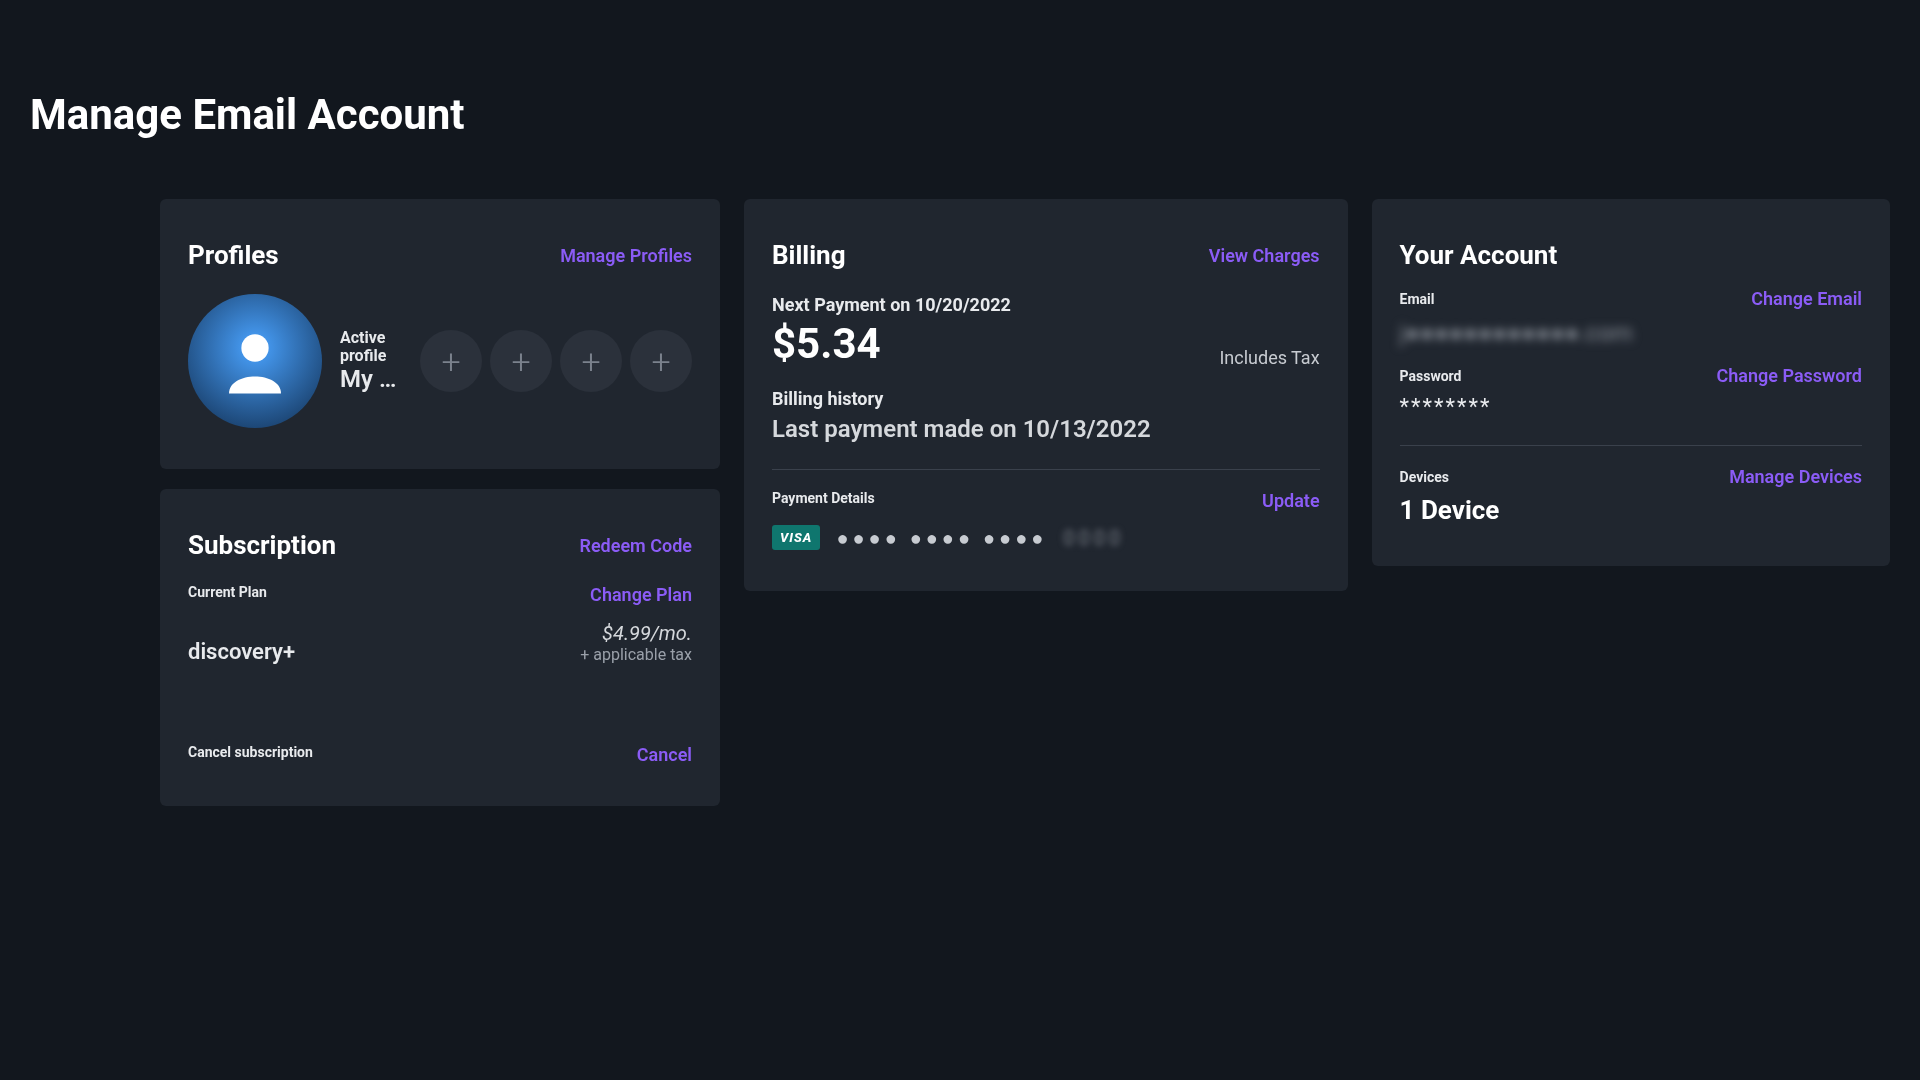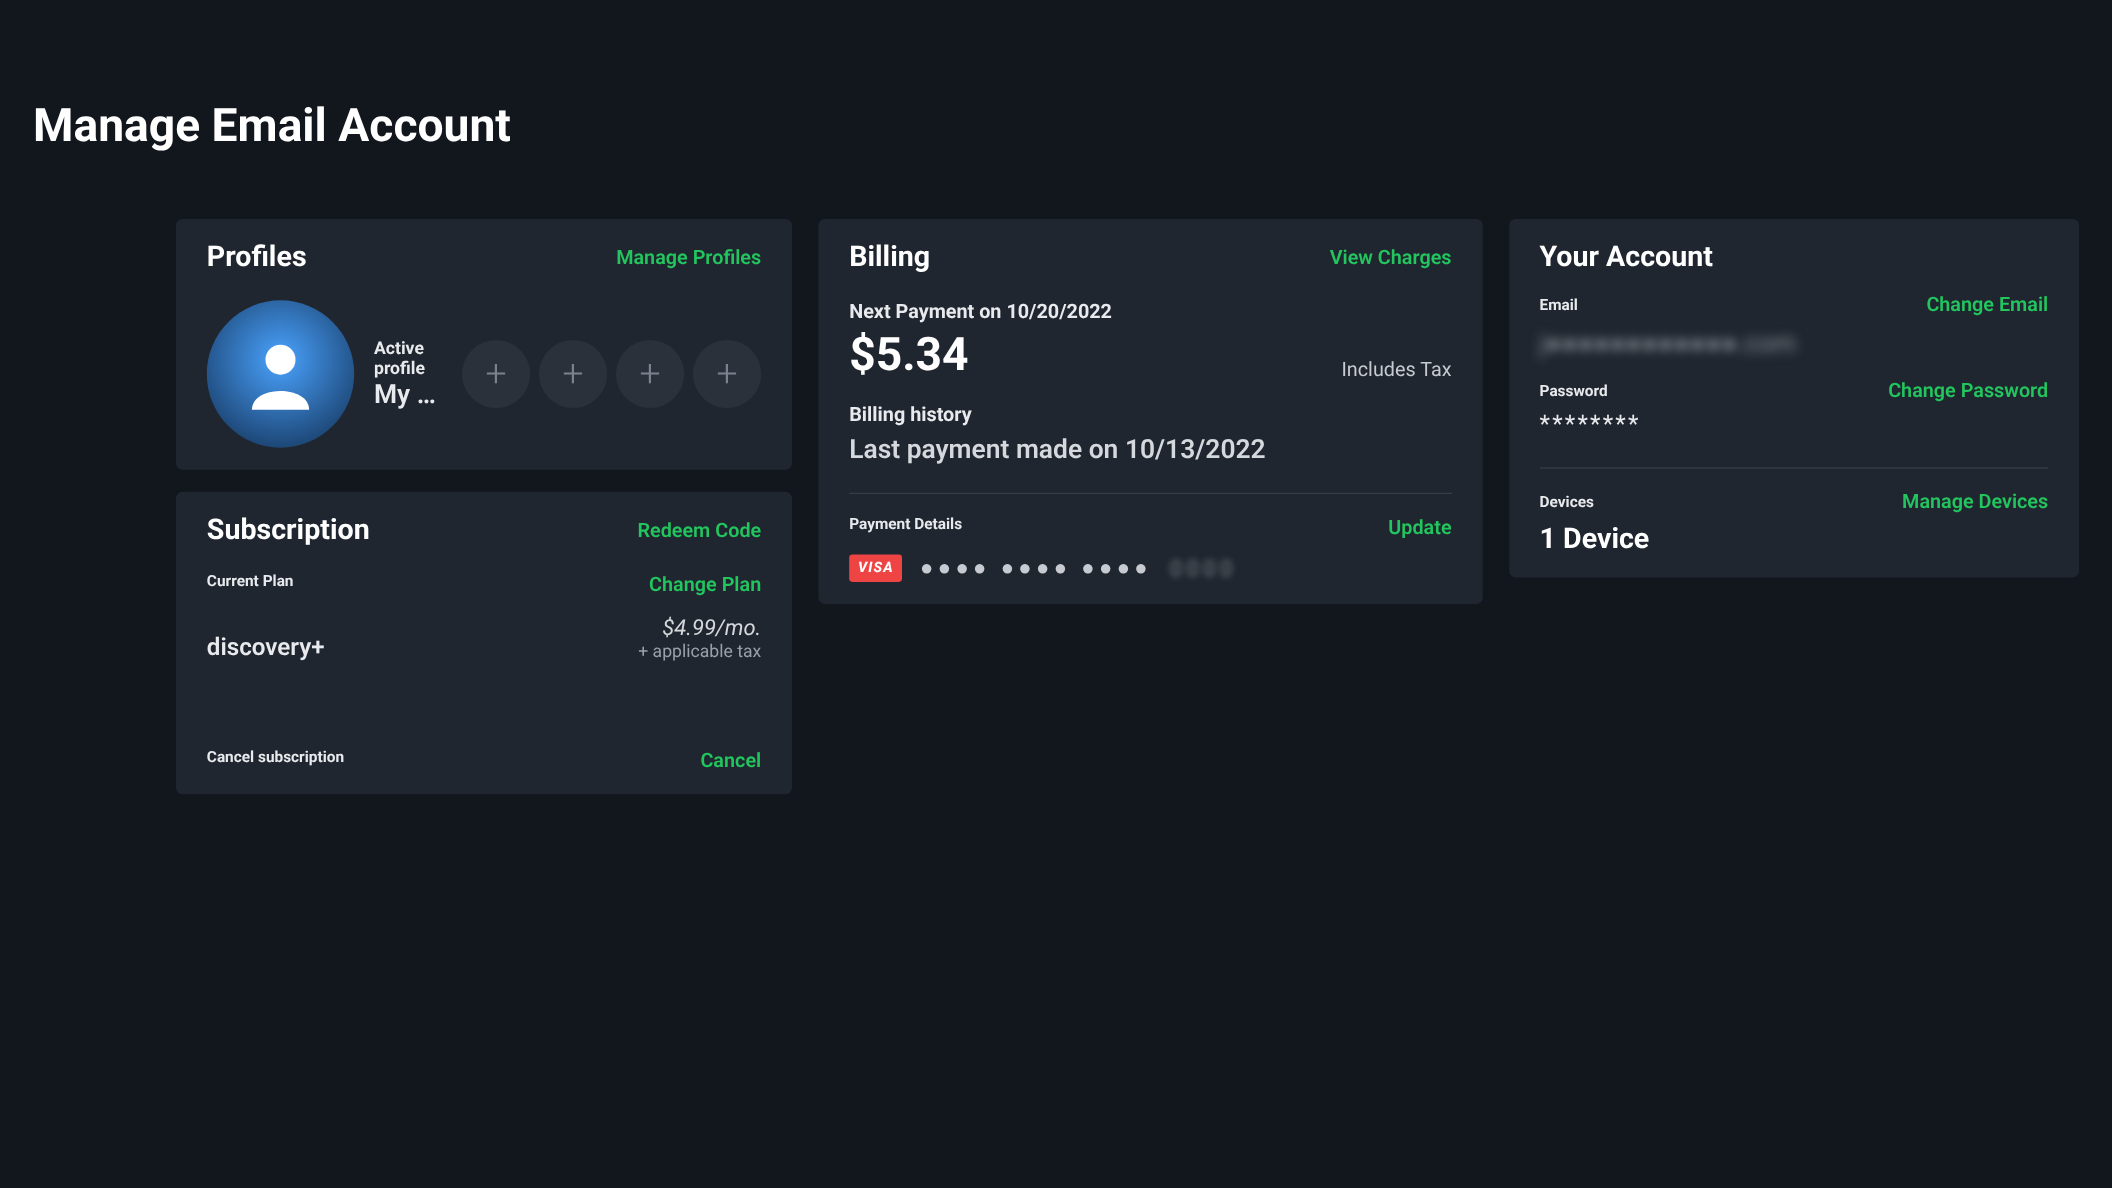--- a/index.html
+++ b/index.html
@@ -28,34 +28,34 @@
     display: flex;
     flex-direction: column;
     gap: 20px;
   }
   .col-1 { width: 560px; }
   .col-2 { width: 652px; }
   .col-3 { width: 560px; }
   .card {
     background: #20262f;
     border-radius: 6px;
-    padding: 20px 28px;
+    padding: 41px 28px;
   }
   .card-header {
     display: flex;
     justify-content: space-between;
     align-items: center;
     margin-bottom: 24px;
   }
   .card-title {
     font-size: 26px;
     font-weight: 700;
   }
   .link {
-    color: #22c55e;
+    color: #8b5cf6;
     font-size: 18px;
     font-weight: 600;
     cursor: pointer;
   }
 
   
   .profiles-body {
     display: flex;
     align-items: center;
     gap: 18px;
@@ -183,21 +183,21 @@
     background: #3a414c;
     margin: 26px 0 20px 0;
   }
   .payment-details-row {
     display: flex;
     align-items: center;
     gap: 16px;
     margin-top: 14px;
   }
   .visa-badge {
-    background: #ef4444;
+    background: #0f766e;
     color: #ffffff;
     font-size: 13px;
     font-weight: 800;
     font-style: italic;
     letter-spacing: 1px;
     padding: 5px 8px;
     border-radius: 3px;
   }
   .card-dots {
     font-size: 20px;

